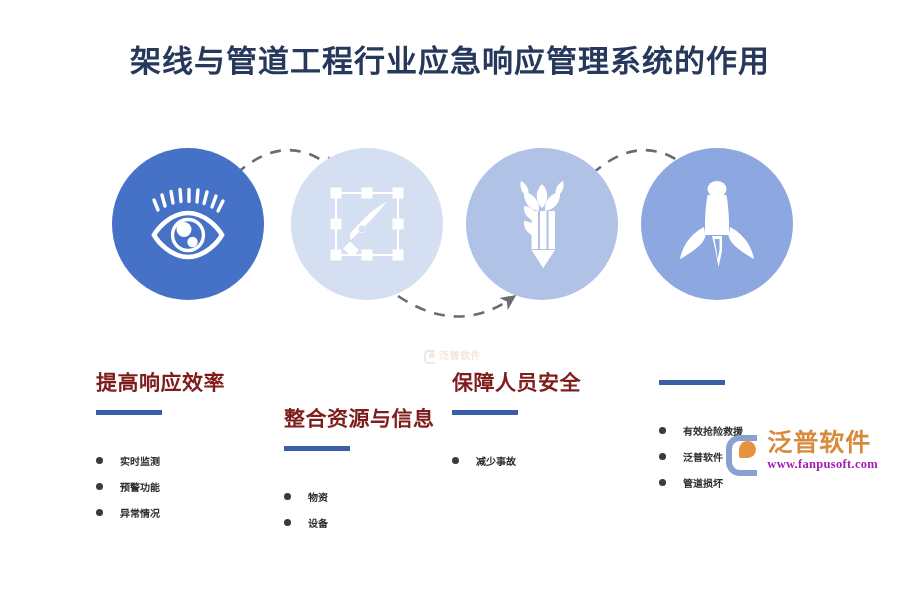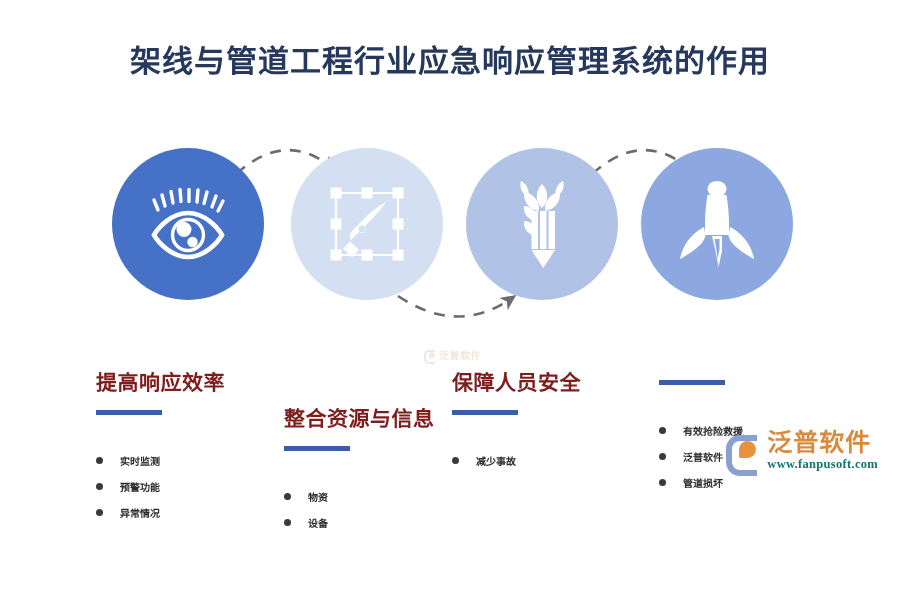--- a/index.html
+++ b/index.html
@@ -177,21 +177,21 @@
   .logo-name {
     font-size:25px;
     font-weight:bold;
     color:#d98a3d;
     letter-spacing:1px;
   }
   .logo-url {
     margin-top:3px;
     font-size:12.5px;
     font-weight:bold;
-    color:#0f766e;
+    color:#a21caf;
     letter-spacing:0.3px;
     font-family:"Liberation Serif","DejaVu Serif",serif;
   }
 </style>
 </head>
 <body>
 
 <div class="page">
 
   <div class="title">架线与管道工程行业应急响应管理系统的作用</div>

